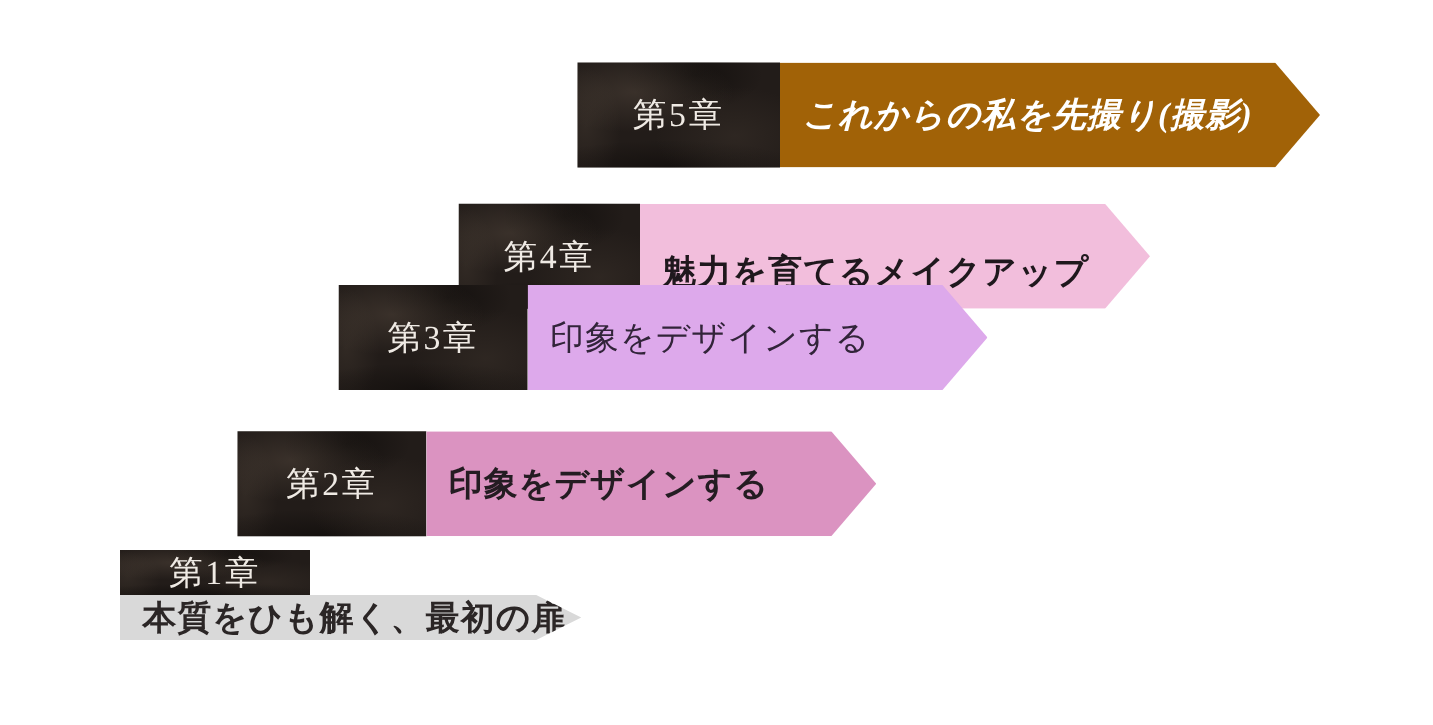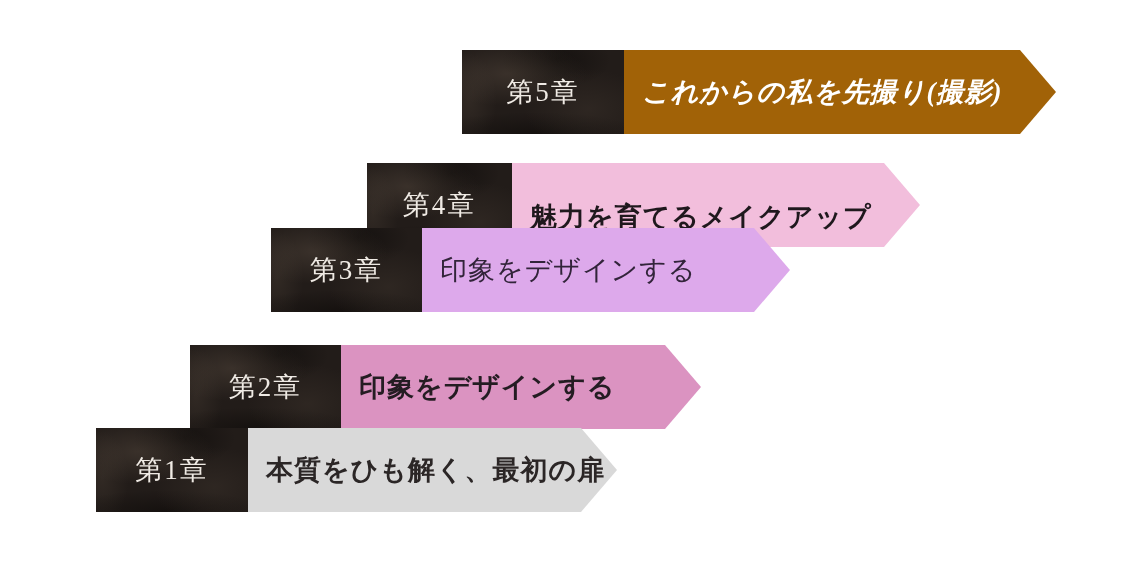--- a/index.html
+++ b/index.html
@@ -19,21 +19,21 @@
     position: absolute;
     height: 84px;
     display: flex;
     align-items: stretch;
   }
   
   .row-5 { left: 462px; top: 50px;  }
   .row-4 { left: 367px; top: 163px; }
   .row-3 { left: 271px; top: 228px; }
   .row-2 { left: 190px; top: 345px; }
-  .row-1 { left: 96px;  top: 428px; }
+  .row-1 { left: 96px;  top: 440px; flex-direction: column; }
 
   .row-5 .chapter-box { width: 162px; }
   .row-4 .chapter-box { width: 145px; }
   .row-3 .chapter-box { width: 151px; }
   .row-2 .chapter-box { width: 151px; }
   .row-1 .chapter-box { width: 152px; }
 
   .row-5 .arrow { width: 432px; }
   .row-4 .arrow { width: 408px; }
   .row-3 .arrow { width: 368px; }

